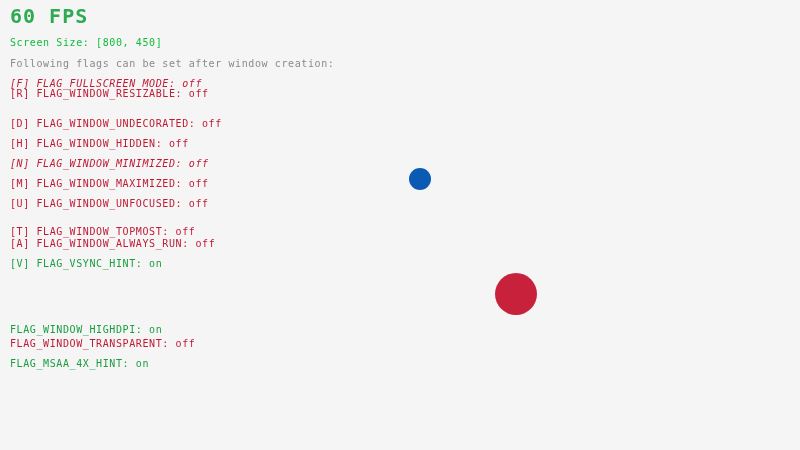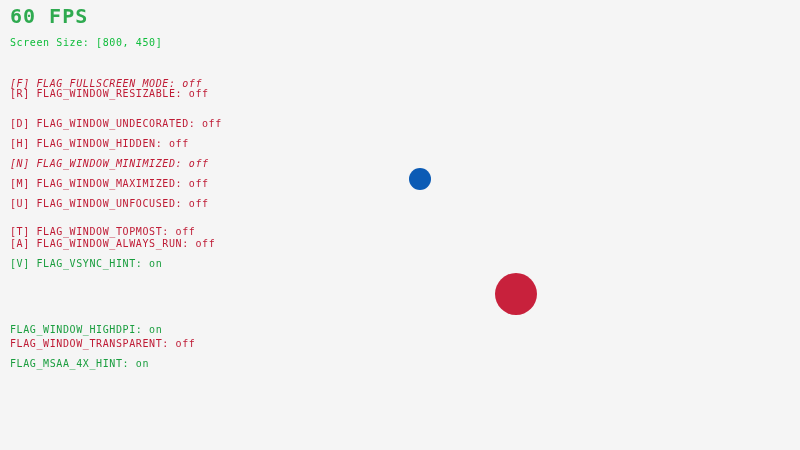--- a/index.html
+++ b/index.html
@@ -89,20 +89,21 @@
 </style>
 </head>
 <body>
 
 <div id="app" style="background: rgb(245, 245, 245);">
 
   <div class="fps" style="color: rgb(47, 170, 80);">60 FPS</div>
 
   <div class="screen-size" style="color: rgb(16, 189, 60);">Screen Size: [800, 450]</div>
 
+  <div class="section-head" id="head-after" style="color: rgb(138, 138, 138);">Following flags can be set after window creation:</div>
 
   <div id="flags-after">
       <div class="flag-line st-off" style="top: 79px; font-style: italic;"><span class="label">[F] FLAG_FULLSCREEN_MODE:</span><span class="value"> off</span></div>
       <div class="flag-line st-off" style="top: 89px;"><span class="label">[R] FLAG_WINDOW_RESIZABLE:</span><span class="value"> off</span></div>
       <div class="flag-line st-off" style="top: 119px;"><span class="label">[D] FLAG_WINDOW_UNDECORATED:</span><span class="value"> off</span></div>
       <div class="flag-line st-off" style="top: 139px;"><span class="label">[H] FLAG_WINDOW_HIDDEN:</span><span class="value"> off</span></div>
       <div class="flag-line st-off" style="top: 159px; font-style: italic;"><span class="label">[N] FLAG_WINDOW_MINIMIZED:</span><span class="value"> off</span></div>
       <div class="flag-line st-off" style="top: 179px;"><span class="label">[M] FLAG_WINDOW_MAXIMIZED:</span><span class="value"> off</span></div>
       <div class="flag-line st-off" style="top: 199px;"><span class="label">[U] FLAG_WINDOW_UNFOCUSED:</span><span class="value"> off</span></div>
       <div class="flag-line st-off" style="top: 227px;"><span class="label">[T] FLAG_WINDOW_TOPMOST:</span><span class="value"> off</span></div>

